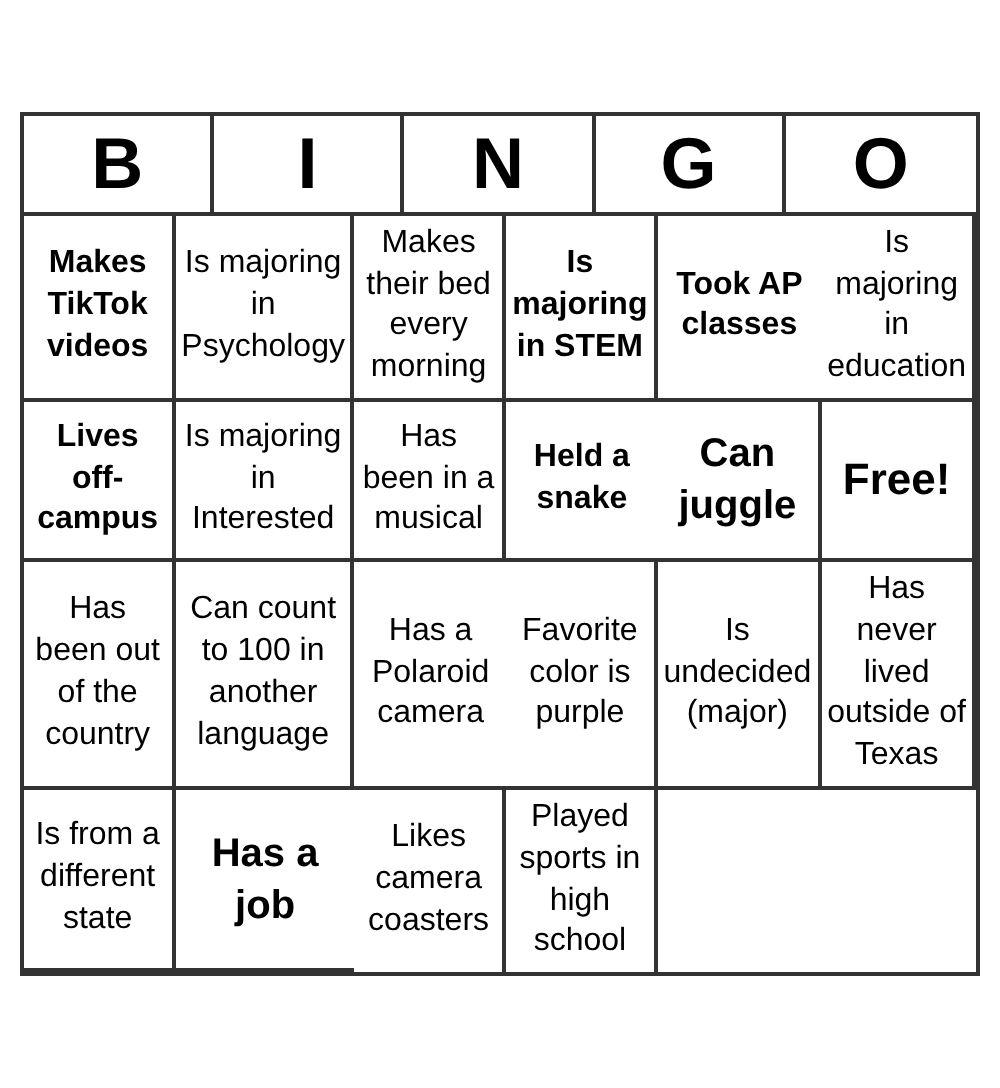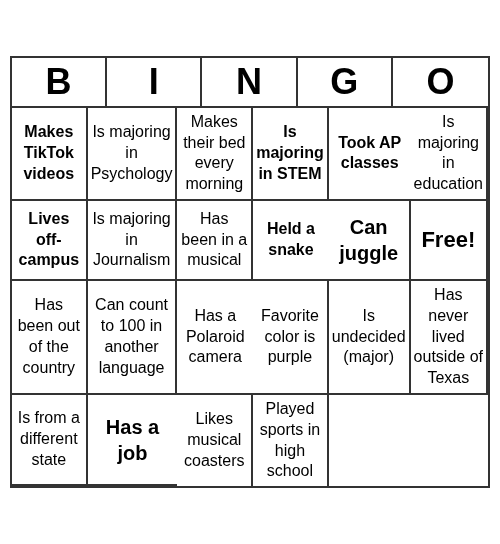--- a/index.html
+++ b/index.html
@@ -79,29 +79,29 @@
       <div class="bingo-header-cell">O</div>
     </div>
   <div class="bingo-grid">
   <div class="bingo-cell large-text">Makes TikTok videos</div>
       <div class="bingo-cell">Is majoring in Psychology</div>
       <div class="bingo-cell">Makes their bed every morning</div>
       <div class="bingo-cell large-text">Is majoring in STEM</div>
       <div class="bingo-cell large-text">Took AP classes</div>
       <div class="bingo-cell">Is majoring in education</div>
       <div class="bingo-cell large-text">Lives off-campus</div>
-      <div class="bingo-cell">Is majoring in Journalism</div>
+      <div class="bingo-cell">Is majoring in Interested</div>
       <div class="bingo-cell">Has been in a musical</div>
       <div class="bingo-cell large-text">Held a snake</div>
       <div class="bingo-cell xlarge-text">Can juggle</div>
       <div class="bingo-cell free">Free!</div>
       <div class="bingo-cell">Has been out of the country</div>
       <div class="bingo-cell">Can count to 100 in another language</div>
       <div class="bingo-cell">Has a Polaroid camera</div>
       <div class="bingo-cell">Favorite color is purple</div>
       <div class="bingo-cell">Is undecided (major)</div>
       <div class="bingo-cell">Has never lived outside of Texas</div>
       <div class="bingo-cell">Is from a different state</div>
       <div class="bingo-cell xlarge-text">Has a job</div>
-      <div class="bingo-cell">Likes musical coasters</div>
+      <div class="bingo-cell">Likes camera coasters</div>
       <div class="bingo-cell">Played sports in high school</div>
     </div>
 </div>
 
 </body></html>

